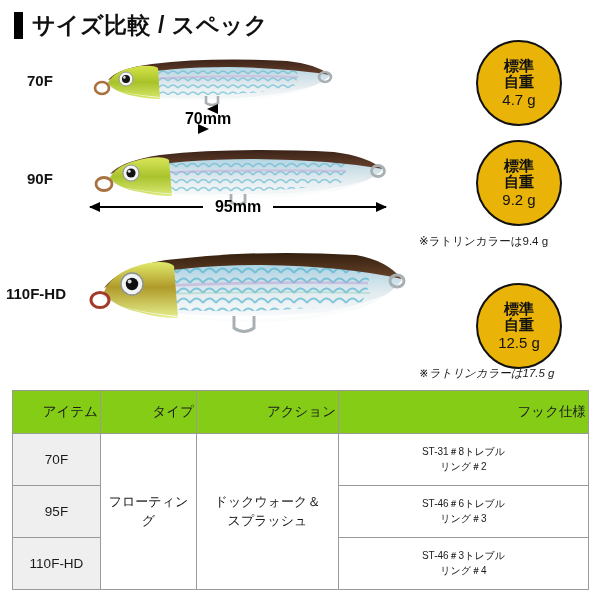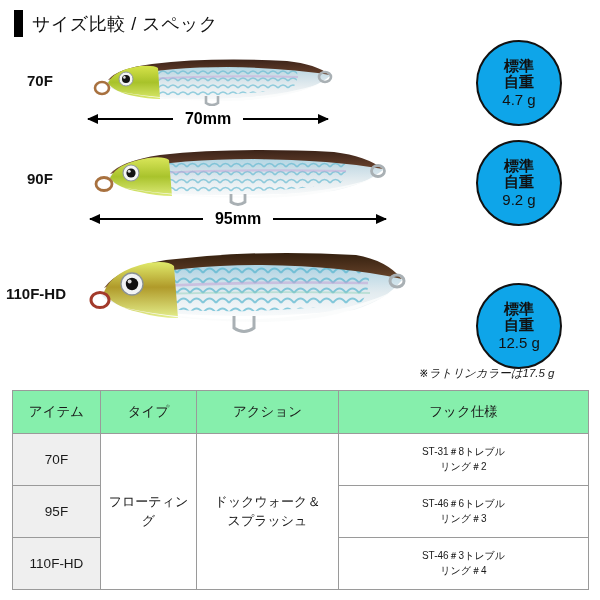--- a/index.html
+++ b/index.html
@@ -29,22 +29,22 @@
     display: flex;
     align-items: center;
     gap: 9px;
   }
   .header-bar {
     width: 9px;
     height: 27px;
     background: #000000;
   }
   .header-title {
-    font-size: 18px;
-    font-weight: normal;
+    font-size: 23px;
+    font-weight: bold;
     letter-spacing: 0.5px;
     color: #111111;
     white-space: nowrap;
   }
 
   
   .model-label {
     position: absolute;
     font-size: 15px;
     font-weight: bold;
@@ -106,21 +106,21 @@
   .bubble {
     position: absolute;
     width: 82px;
     height: 82px;
     border: 2px solid #111111;
     border-radius: 50%;
     display: flex;
     flex-direction: column;
     align-items: center;
     justify-content: center;
-    background: #0ea5e9;
+    background: #eab308;
     line-height: 1.08;
   }
   .bubble .b-l1,
   .bubble .b-l2 {
     font-size: 15px;
     font-weight: bold;
     color: #111111;
   }
   .bubble .b-val {
     font-size: 15px;
@@ -151,23 +151,24 @@
   .spec-table th,
   .spec-table td {
     border: 1px solid #9a9a9a;
     text-align: center;
     vertical-align: middle;
     padding: 4px 2px;
     font-weight: normal;
     line-height: 1.45;
   }
   .spec-table thead th {
-    background: #86efac;
+    background: #84cc16;
     height: 34px;
     font-size: 13.5px;
+    text-align: right;
   }
   .spec-table tbody tr { height: 52px; }
   .spec-table td.item-cell {
     background: #efefef;
     font-size: 13.5px;
   }
   .spec-table td.hook-cell {
     font-size: 10px;
   }
   .col-item   { width: 88px; }
@@ -229,21 +230,21 @@
     <circle cx="38" cy="25" r="4" fill="#131313"></circle>
     <circle cx="36.4" cy="23.4" r="1.3" fill="#ffffff" opacity="0.85"></circle>
 
     <ellipse cx="14" cy="34" rx="7" ry="6" fill="none" stroke="#a8713f" stroke-width="2.6"></ellipse>
 
     <path d="M118 42 L118 49 Q124 53 130 49 L130 42" fill="none" stroke="#a9b0b4" stroke-width="2.6"></path>
 
     <ellipse cx="237" cy="23" rx="6" ry="5" fill="none" stroke="#a9b0b4" stroke-width="2.6"></ellipse>
   </svg>
 
-  <div class="dim" style="left:88px; top:108px; width:240px;">
+  <div class="dim" style="left:88px; top:108px; width:240px;flex-direction:column;">
     <div class="line arrow-l"></div>
     <div class="dim-text">70mm</div>
     <div class="line arrow-r"></div>
   </div>
 
   <svg class="lure" style="left:88px; top:144px;" width="300" height="62" viewBox="0 0 300 62">
     <defs>
       <linearGradient id="back90" x1="0" y1="0" x2="0" y2="1">
         <stop offset="0%" stop-color="#3b2318"></stop>
         <stop offset="60%" stop-color="#5e3b29"></stop>
@@ -271,21 +272,21 @@
     <path d="M22 34 Q29 19 60 14 Q76 12 81 16 L84 52 Q68 52 52 48 Q29 44 22 34 Z" fill="url(#head90)"></path>
     <path d="M27 42 Q80 54 170 54 Q240 53 284 35 Q235 50 160 52 Q80 53 27 42 Z" fill="#fbfcfc" opacity="0.9"></path>
     <circle cx="43" cy="29" r="8" fill="#f4f5f5" stroke="#8f9799" stroke-width="1.1"></circle>
     <circle cx="43" cy="29" r="4.6" fill="#131313"></circle>
     <circle cx="41.2" cy="27.2" r="1.5" fill="#ffffff" opacity="0.85"></circle>
     <ellipse cx="16" cy="40" rx="8" ry="6.5" fill="none" stroke="#a8713f" stroke-width="2.8"></ellipse>
     <path d="M143 50 L143 58 Q150 63 157 58 L157 50" fill="none" stroke="#a9b0b4" stroke-width="2.8"></path>
     <ellipse cx="290" cy="27" rx="6.5" ry="5.5" fill="none" stroke="#a9b0b4" stroke-width="2.8"></ellipse>
   </svg>
 
-  <div class="dim" style="left:90px; top:208px; width:296px;">
+  <div class="dim" style="left:90px; top:196px; width:296px;">
     <div class="line arrow-l"></div>
     <div class="dim-text">95mm</div>
     <div class="line arrow-r"></div>
   </div>
 
   <svg class="lure" style="left:86px; top:244px;" width="320" height="96" viewBox="0 0 320 96">
     <defs>
       <linearGradient id="back110" x1="0" y1="0" x2="0" y2="1">
         <stop offset="0%" stop-color="#34200f"></stop>
         <stop offset="55%" stop-color="#5a3a23"></stop>
@@ -333,20 +334,21 @@
     <div class="b-l2">自重</div>
     <div class="b-val">9.2 g</div>
   </div>
 
   <div class="bubble" style="left:476px; top:283px;">
     <div class="b-l1">標準</div>
     <div class="b-l2">自重</div>
     <div class="b-val">12.5 g</div>
   </div>
 
+  <div class="note" style="left:419px; top:234px;">※ラトリンカラーは9.4 g</div>
   <div class="note" style="left:419px; top:366px;font-style:italic;">※ラトリンカラーは17.5 g</div>
 
   <table class="spec-table">
     <colgroup>
       <col class="col-item">
         <col class="col-type">
         <col class="col-action">
         <col class="col-hook">
     </colgroup>
     <thead>

